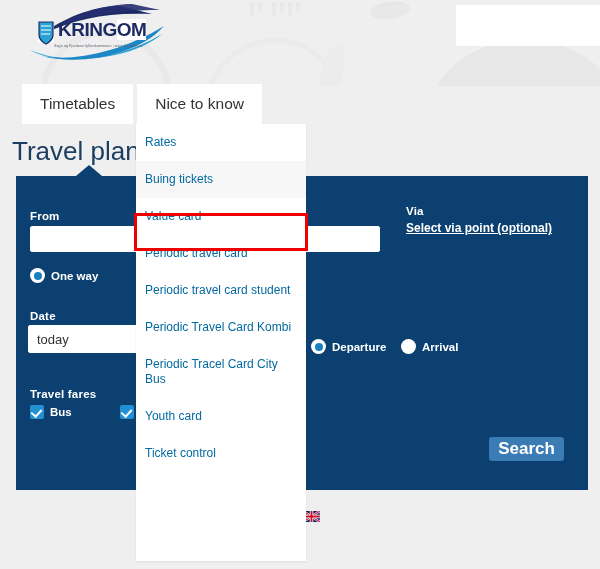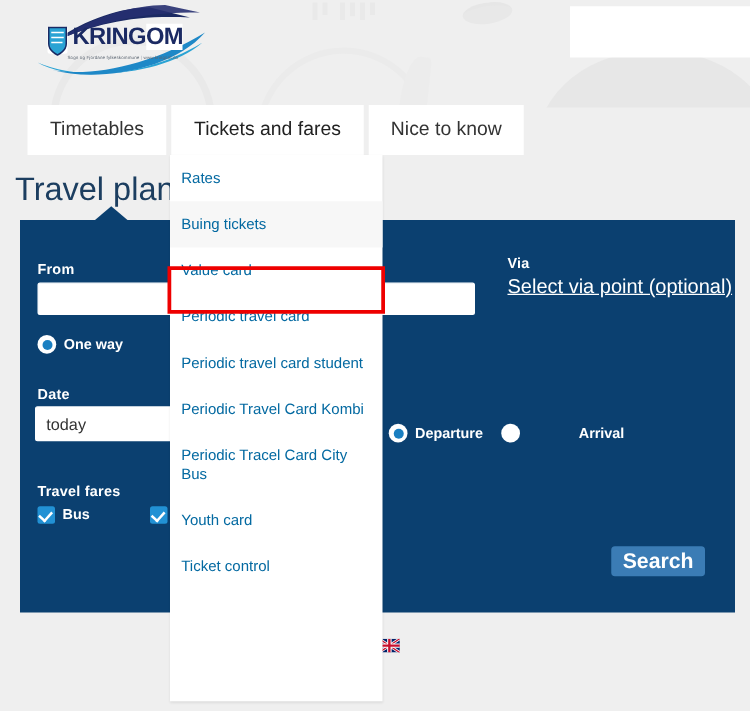--- a/index.html
+++ b/index.html
@@ -49,21 +49,21 @@
 
   .radio-row{position:absolute;display:flex;align-items:center;}
   .radio{width:15px;height:15px;border-radius:50%;background:#ffffff;display:inline-block;position:relative;flex:0 0 auto;}
   .radio.on::after{content:"";position:absolute;left:3.5px;top:3.5px;width:8px;height:8px;border-radius:50%;background:#1a7fc1;}
   .radio-lbl{color:#fff;font-size:11.5px;font-weight:bold;margin-left:6px;white-space:nowrap;}
 
   .cb{width:14px;height:14px;border-radius:2px;background:#2291d4;display:inline-block;position:relative;flex:0 0 auto;}
   .cb::after{content:"";position:absolute;left:3px;top:2px;width:5px;height:8px;border:solid #fff;border-width:0 2px 2px 0;transform:rotate(42deg);}
   .cb-lbl{color:#fff;font-size:11.5px;font-weight:bold;margin-left:6px;white-space:nowrap;}
 
-  .via-link{position:absolute;color:#ffffff;font-size:16px;font-weight:normal;text-decoration:underline;white-space:nowrap;cursor:pointer;}
+  .via-link{position:absolute;color:#ffffff;font-size:12px;font-weight:bold;text-decoration:underline;white-space:nowrap;cursor:pointer;}
 
   .search-btn{position:absolute;left:489px;top:437px;width:75px;height:24px;background:#3b7cb5;border:0;border-radius:3px;
     color:#ffffff;font-size:17px;font-weight:bold;font-family:"Liberation Sans", sans-serif;cursor:pointer;z-index:7;}
 
   
   .dropdown{position:absolute;left:136px;top:124px;width:170px;height:437px;background:#ffffff;z-index:40;
     box-shadow:0 1px 2px rgba(0,0,0,.08);}
   .dd-item{font-size:12px;color:#0369a1;line-height:1.25;padding:11px 10px 11px 9px;cursor:pointer;}
   .dd-item.hl{background:#f7f7f7;}
 
@@ -113,21 +113,20 @@
       <div class="logo-tag">
         <span>Sogn og Fjordane fylkeskommune</span>
         <span class="sep">|</span>
         <span>www.kringom.no</span>
       </div>
     </div>
   </div>
 
   <div class="nav">
     <div class="nav-item">Timetables</div>
-    <div class="nav-item active">Tickets and fares</div>
     <div class="nav-item">Nice to know</div>
   </div>
 
   <div class="tp-title">Travel planner</div>
 
   <div class="panel">
     <div class="panel-notch"></div>
 
     <div class="lbl" style="left:14px;top:34px;">From</div>
     <div class="field" style="left:14px;top:50px;width:348px;">
@@ -148,21 +147,21 @@
 
     <div class="lbl" style="left:14px;top:134px;">Date</div>
     <div class="field" style="left:12px;top:149px;width:130px;height:26px;">
       <input type="text" value="today" style="">
     </div>
 
     <div class="radio-row" style="left:295px;top:163px;">
       <span class="radio on"></span>
       <span class="radio-lbl">Departure</span>
     </div>
-    <div class="radio-row" style="left:385px;top:163px;gap:41px;">
+    <div class="radio-row" style="left:385px;top:163px;">
       <span class="radio"></span>
       <span class="radio-lbl">Arrival</span>
     </div>
 
     <div class="lbl" style="left:14px;top:212px;">Travel fares</div>
     <div class="radio-row" style="left:14px;top:229px;">
       <span class="cb"></span>
       <span class="cb-lbl">Bus</span>
     </div>
     <div class="radio-row" style="left:104px;top:229px;">

